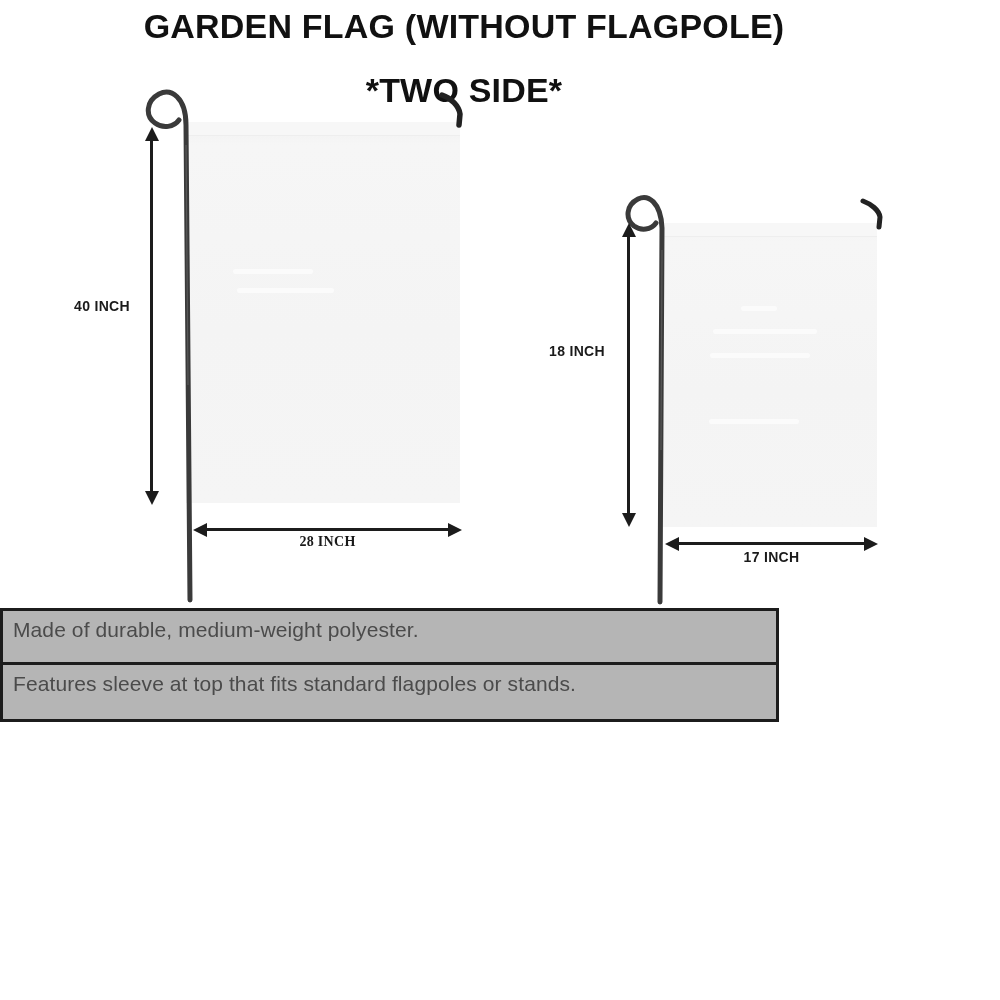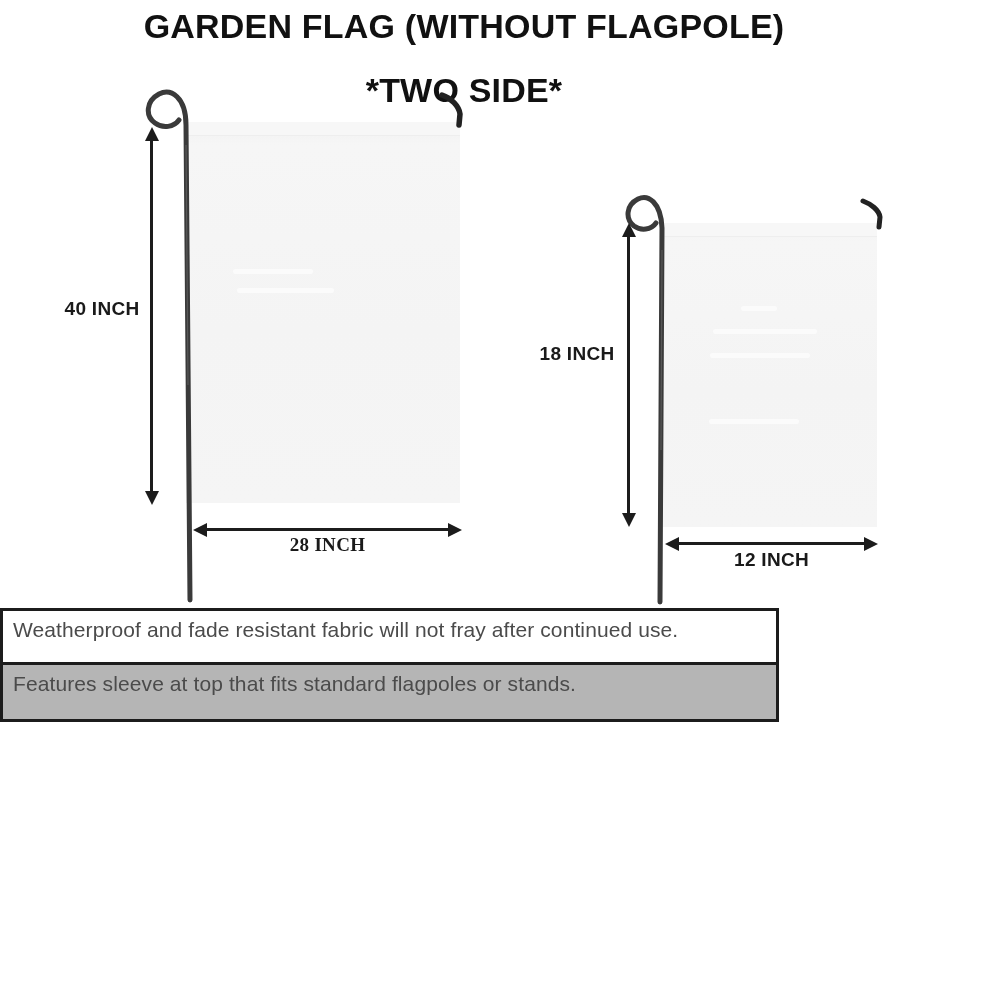--- a/index.html
+++ b/index.html
@@ -64,21 +64,21 @@
     border-top:7px solid transparent; border-bottom:7px solid transparent;
     border-left:14px solid #1c1c1c;
   }
   .varrow-large { left:150px; top:141px; height:350px; }
   .varrow-small { left:627px; top:237px; height:276px; }
   .harrow-large { left:207px; top:528px; width:241px; }
   .harrow-small { left:679px; top:542px; width:185px; }
 
   .dim-label {
     position:absolute; z-index:3; color:#1a1a1a;
-    font-size:19px; font-weight:700; text-align:center; letter-spacing:0.3px;
+    font-size:14px; font-weight:700; text-align:center; letter-spacing:0.3px;
   }
   .label-h-large { left:52px;  top:298px; width:100px; }
   .label-h-small { left:527px; top:343px; width:100px; }
   .label-w-large { left:193px; top:534px; width:269px;font-family:Liberation Serif, serif; }
   .label-w-small { left:679px; top:549px; width:185px; }
 
   
   .feature-table {
     position:absolute; left:0; top:608px; width:779px;
     border:3px solid #1c1c1c; z-index:4; background:#ffffff;
@@ -131,20 +131,20 @@
   </svg>
 
   <div class="varrow varrow-large"></div>
   <div class="dim-label label-h-large">40 INCH</div>
   <div class="harrow harrow-large"></div>
   <div class="dim-label label-w-large">28 INCH</div>
 
   <div class="varrow varrow-small"></div>
   <div class="dim-label label-h-small">18 INCH</div>
   <div class="harrow harrow-small"></div>
-  <div class="dim-label label-w-small">12 INCH</div>
+  <div class="dim-label label-w-small">17 INCH</div>
 
   <div class="feature-table">
-    <div class="feature-row row-white">Weatherproof and fade resistant fabric will not fray after continued use.</div>
+    <div class="feature-row row-gray">Made of durable, medium-weight polyester.</div>
     <div class="feature-row row-gray">Features sleeve at top that fits standard flagpoles or stands.</div>
   </div>
 
 </div>
 
 </body></html>

